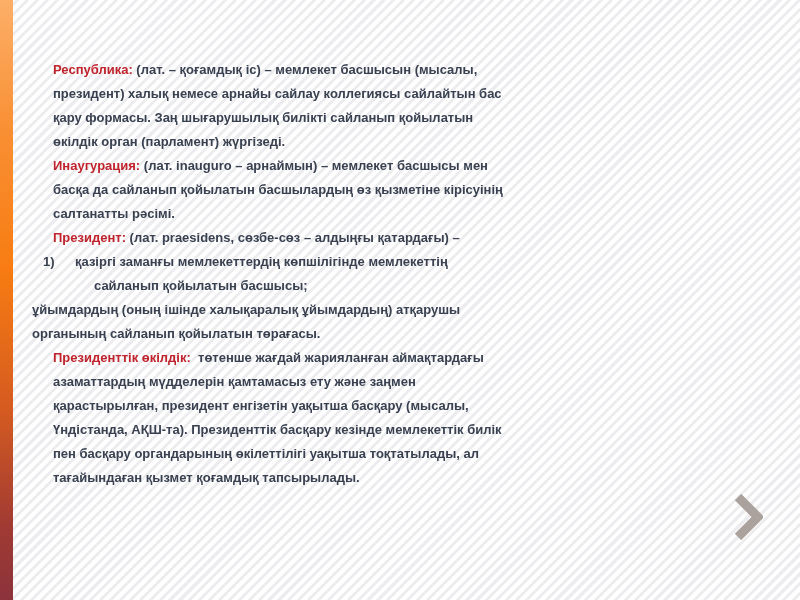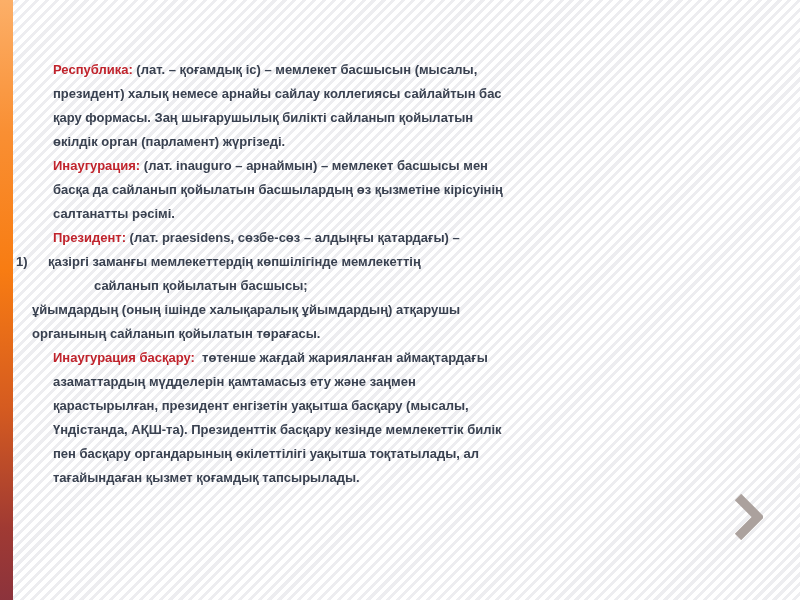--- a/index.html
+++ b/index.html
@@ -19,21 +19,21 @@
       #fcaf68 0%, #f98f33 22%, #f87c12 45%,
       #d55b20 68%, #a03a33 88%, #8c333c 100%);
   }
   .content{
     position:absolute;left:0;top:58px;width:790px;
     font-size:13px;line-height:24px;font-weight:bold;
     color:#394150;letter-spacing:0px;
   }
   .line{white-space:pre;}
   .p  {padding-left:53px;}
-  .m  {padding-left:16px;}
+  .m  {padding-left:43px;}
   .w1 {padding-left:94px;}
   .w2 {padding-left:32px;}
   .head{color:#c0232c;}
   .num{display:inline-block;width:32px;}
   .next-chevron{
     position:absolute;left:733px;top:494px;width:30px;height:46px;
   }
 </style>
 </head>
 <body>
@@ -47,21 +47,21 @@
     <div class="line p"><span class="rest">қару формасы. Заң шығарушылық билікті сайланып қойылатын</span></div>
     <div class="line p"><span class="rest">өкілдік орган (парламент) жүргізеді.</span></div>
     <div class="line p"><span class="head">Инаугурация:</span><span class="rest"> (лат. inauguro – арнаймын) – мемлекет басшысы мен</span></div>
     <div class="line p"><span class="rest">басқа да сайланып қойылатын басшылардың өз қызметіне кірісуінің</span></div>
     <div class="line p"><span class="rest">салтанатты рәсімі.</span></div>
     <div class="line p"><span class="head">Президент:</span><span class="rest"> (лат. praesidens, сөзбе-сөз – алдыңғы қатардағы) –</span></div>
     <div class="line m"><span class="num">1)</span><span class="rest">қазіргі заманғы мемлекеттердің көпшілігінде мемлекеттің</span></div>
     <div class="line w1"><span class="rest">сайланып қойылатын басшысы;</span></div>
     <div class="line w2"><span class="rest">ұйымдардың (оның ішінде халықаралық ұйымдардың) атқарушы</span></div>
     <div class="line w2"><span class="rest">органының сайланып қойылатын төрағасы.</span></div>
-    <div class="line p"><span class="head">Инаугурация басқару:</span><span class="rest">  төтенше жағдай жарияланған аймақтардағы</span></div>
+    <div class="line p"><span class="head">Президенттік өкілдік:</span><span class="rest">  төтенше жағдай жарияланған аймақтардағы</span></div>
     <div class="line p"><span class="rest">азаматтардың мүдделерін қамтамасыз ету және заңмен</span></div>
     <div class="line p"><span class="rest">қарастырылған, президент енгізетін уақытша басқару (мысалы,</span></div>
     <div class="line p"><span class="rest">Үндістанда, АҚШ-та). Президенттік басқару кезінде мемлекеттік билік</span></div>
     <div class="line p"><span class="rest">пен басқару органдарының өкілеттілігі уақытша тоқтатылады, ал</span></div>
     <div class="line p"><span class="rest">тағайындаған қызмет қоғамдық тапсырылады.</span></div>
   </div>
 
   <svg class="next-chevron" viewBox="0 0 30 46" xmlns="http://www.w3.org/2000/svg">
     <polyline points="5,3 25,23 5,43" fill="none" stroke="#aba19d" stroke-width="9" stroke-linejoin="miter" stroke-linecap="butt"></polyline>
   </svg>

